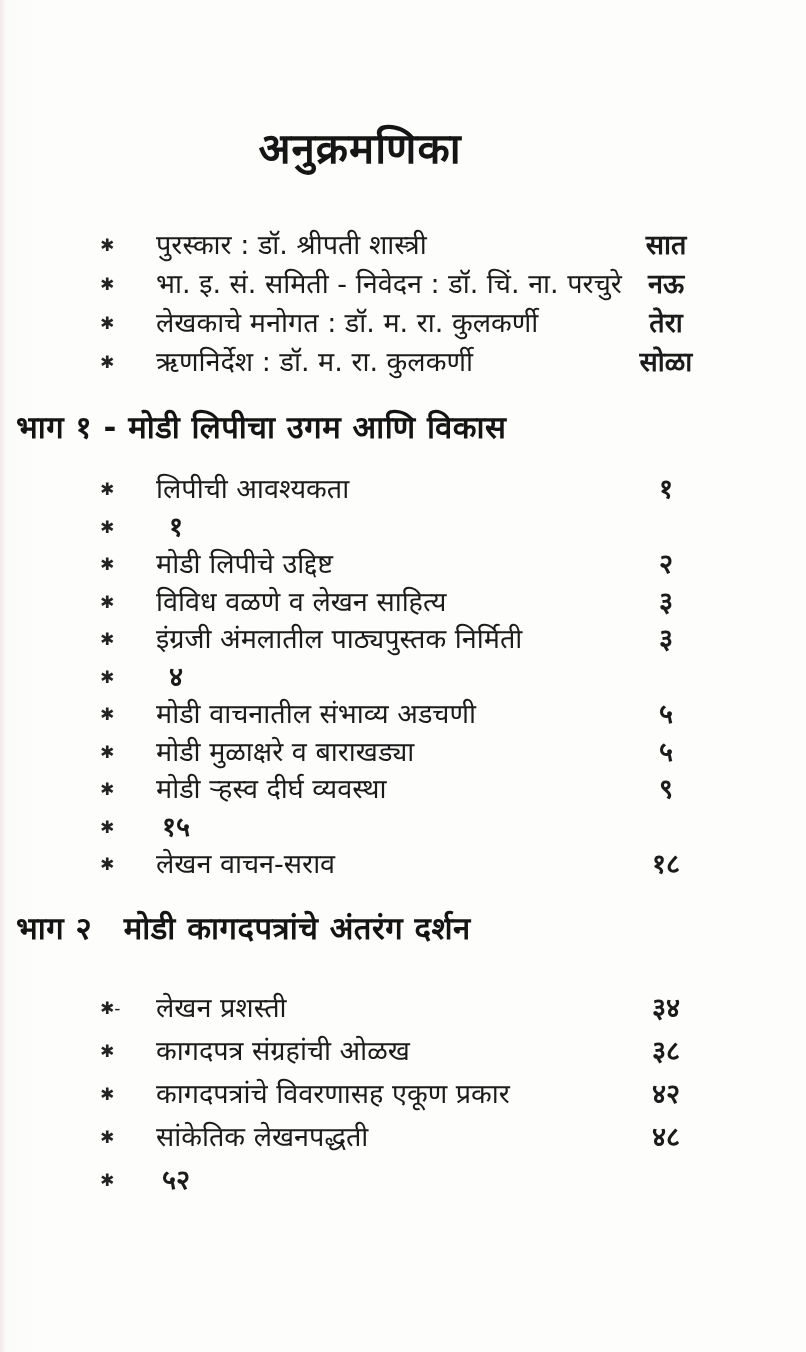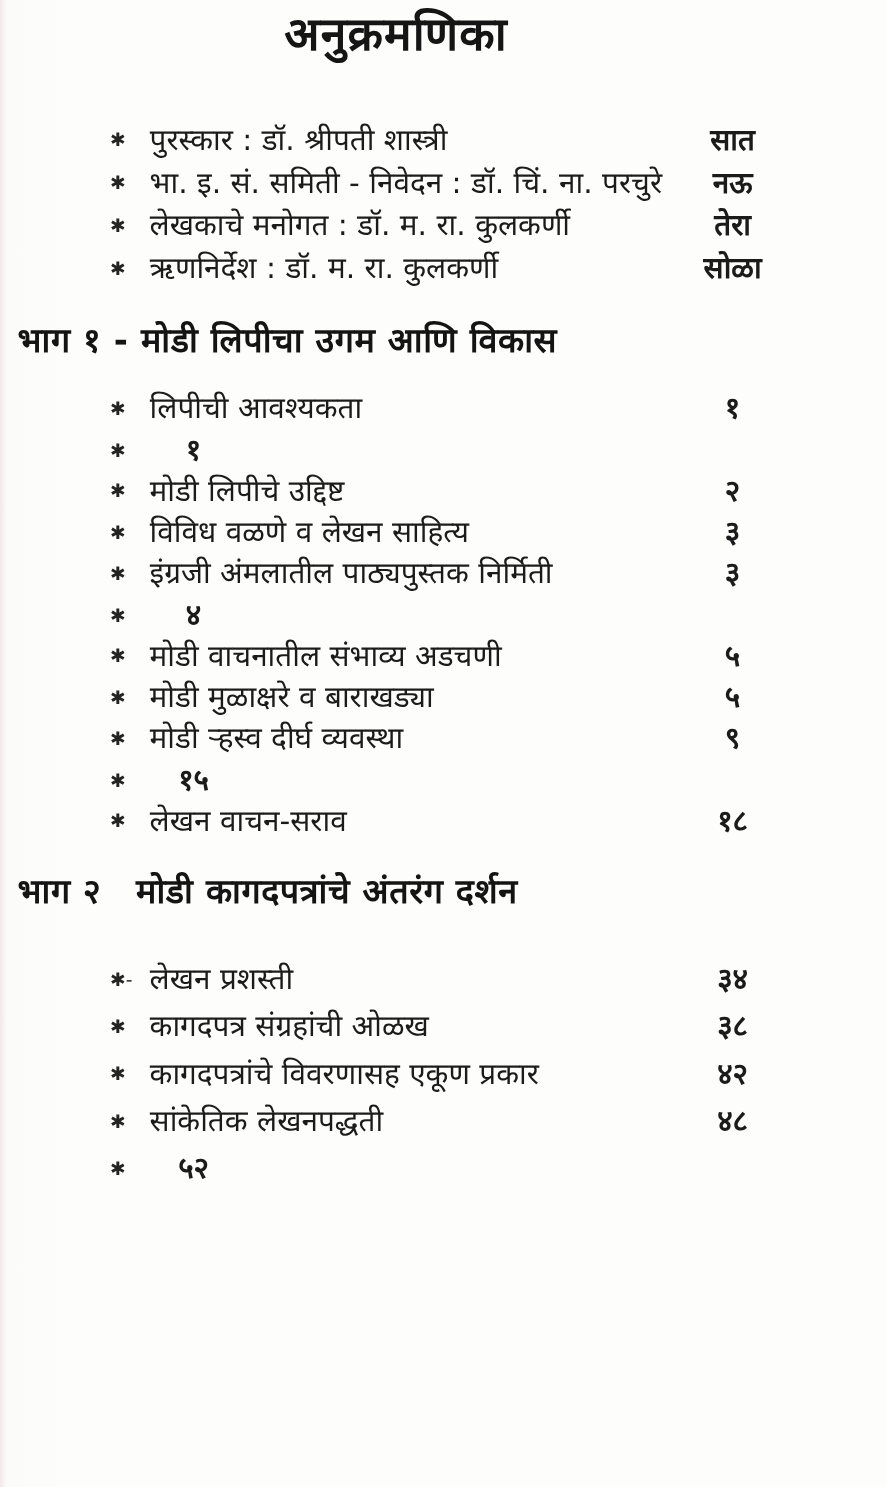--- a/index.html
+++ b/index.html
@@ -5,20 +5,21 @@
   html, body { margin: 0; padding: 0; }
   .page {
     position: relative;
     width: 806px;
     height: 1352px;
     box-sizing: border-box;
     background: linear-gradient(90deg, #f2e8ea 0px, #fbfbf9 6px, #fdfdfc 60px, #fdfdfc 100%);
     font-family: "DejaVu Sans", sans-serif;
     color: #1b1b1b;
     overflow: hidden;
+    padding-top: 118px;
   }
   .title {
     margin: 0;
     width: 720px;
     text-align: center;
     font-size: 42px;
     font-weight: bold;
     letter-spacing: 1px;
     color: #151515;
   }
@@ -39,21 +40,21 @@
   .part1-list .row { height: 37.5px; font-size: 27px; }
   .part2-list .row { height: 43px;   font-size: 27px; }
   .bullet {
     flex: none;
     width: 36px;
     font-size: 17px;
     position: relative;
     top: -3px;
     color: #232323;
   }
-  .label { flex: 1 1 auto; white-space: nowrap; overflow: hidden; }
+  .label { flex: 1 1 auto; white-space: nowrap; overflow: hidden; margin-left: 20px; }
   .pageno {
     flex: none;
     width: 80px;
     text-align: center;
     white-space: nowrap;
     font-weight: bold;
   }
   .section-heading {
     margin: 24px 0 0 16px;
     font-size: 31px;

